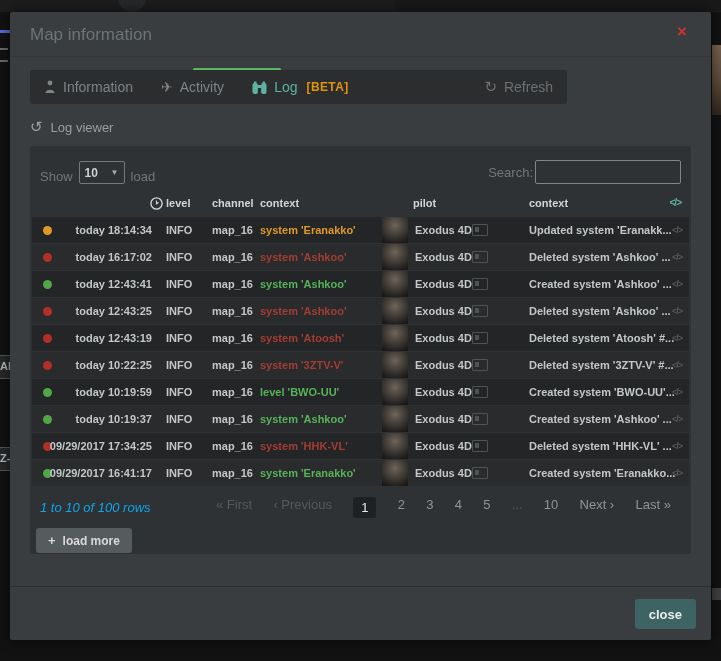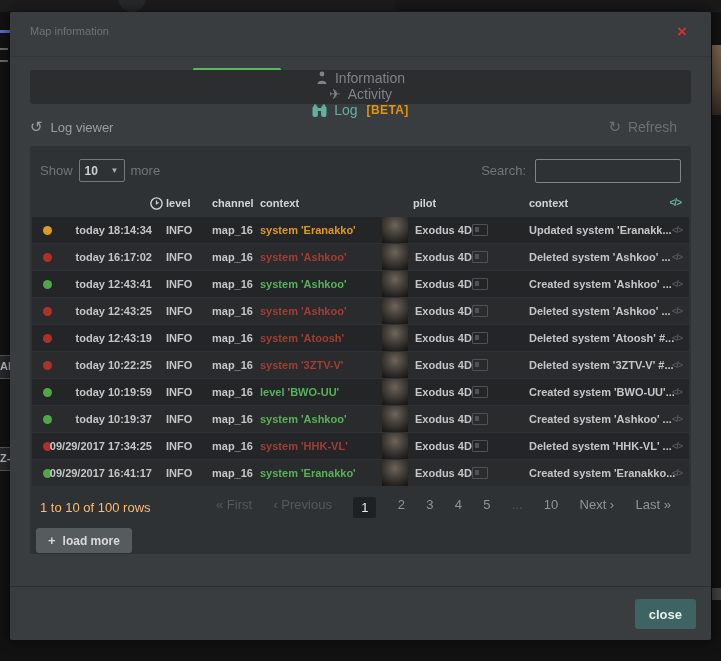--- a/index.html
+++ b/index.html
@@ -11,43 +11,43 @@
   .top-strip .dark-seg{position:absolute;left:395px;top:0;width:326px;height:11px;background:#19191a;}
   .bg-blue-line{position:absolute;left:0;top:30px;width:10px;height:3px;background:#5c6cd8;}
   .bg-dash{position:absolute;left:0;top:48px;width:8px;height:10px;border-top:2px solid #6a6d6e;border-bottom:2px solid #6a6d6e;}
   .bg-frag-left{position:absolute;left:0;width:11px;height:22px;background:#27292b;border:1px solid #55585a;border-left:none;color:#b9bdbe;font-size:11px;font-weight:700;line-height:20px;overflow:hidden;white-space:nowrap;}
   .bg-frag-right-brown{position:absolute;left:712px;top:45px;width:9px;height:70px;background:linear-gradient(160deg,#7b6550 0%,#5b4a39 55%,#2e261f 100%);}
   .bg-frag-right-gray{position:absolute;left:712px;top:588px;width:9px;height:12px;background:#3f4142;}
 
   
   .modal{position:absolute;left:10px;top:12px;width:701px;height:628px;background:#3a3d3f;border-radius:2px;box-shadow:0 0 14px rgba(0,0,0,.65);}
   .modal-header{position:relative;height:44px;border-bottom:1px solid #343638;}
-  .modal-title{position:absolute;left:20px;top:13px;font-size:11px;color:#6d7376;}
+  .modal-title{position:absolute;left:20px;top:13px;font-size:17px;color:#6d7376;}
   .close-x{position:absolute;right:24px;top:11px;font-size:17px;font-weight:700;color:#d2322d;cursor:pointer;line-height:1;}
 
   .progress-line{position:absolute;left:183px;top:56px;width:88px;height:3px;background:#5cb85c;border-radius:2px;}
 
-  .tabbar{position:absolute;left:20px;top:58px;width:661px;height:34px;background:#2b2d2f;border-radius:3px;display:flex;align-items:center;padding:0;box-sizing:border-box;flex-direction:column;}
+  .tabbar{position:absolute;left:20px;top:58px;width:537px;height:34px;background:#2b2d2f;border-radius:3px;display:flex;align-items:center;padding:0;box-sizing:border-box;}
   .tab{display:flex;align-items:center;gap:7px;color:#7e8487;font-size:14px;padding:0 14px;height:100%;cursor:pointer;}
   .tab .ticon{display:inline-flex;align-items:center;}
   .tab.active{color:#5fb2a1;}
   .plane-glyph{font-size:14px;color:#7e8487;}
   .beta{color:#e0930f;font-size:12px;font-weight:700;margin-left:2px;letter-spacing:.4px;}
   .refresh{margin-left:auto;display:flex;align-items:center;gap:7px;color:#6b7073;font-size:14px;padding:0 14px;cursor:pointer;}
   .refresh .rglyph{font-size:15px;}
 
   .section-head{position:absolute;left:20px;top:106px;display:flex;align-items:center;gap:8px;color:#999ea1;font-size:13px;}
   .history-glyph{font-size:15px;color:#999ea1;}
 
   .card{position:absolute;left:20px;top:134px;width:661px;height:408px;background:#2f3234;border-radius:3px;box-sizing:border-box;}
 
-  .controls{display:flex;align-items:center;padding:11px 10px 0 10px;height:27px;color:#70767a;font-size:13px;}
+  .controls{display:flex;align-items:flex-end;padding:11px 10px 0 10px;height:27px;color:#70767a;font-size:13px;}
   .select{display:inline-flex;align-items:center;justify-content:space-between;width:46px;height:23px;border:1px solid #75797c;border-radius:2px;margin:0 6px;padding:0 5px;box-sizing:border-box;color:#ccd0d1;font-size:12px;font-weight:700;cursor:pointer;background:transparent;}
   .select .caret{font-size:8px;color:#a9adae;}
-  .search-wrap{margin-left:auto;display:flex;align-items:center;gap:9px;}
+  .search-wrap{margin-left:auto;display:flex;align-items:center;gap:2px;}
   .search-input{width:146px;height:24px;background:transparent;border:1px solid #7f8486;border-radius:2px;color:#d6d9da;font-size:12px;padding:0 6px;box-sizing:border-box;outline:none;font-family:"Liberation Sans",sans-serif;}
 
   .thead{position:relative;height:20px;margin:11px 2px 2px 2px;font-size:11px;font-weight:700;color:#d2d5d6;}
   .thead .th{position:absolute;top:2px;cursor:pointer;}
   .th-clock{left:118px;}
   .th-level{left:134px;}
   .th-channel{left:180px;}
   .th-message{left:228px;}
   .th-pilot{left:381px;}
   .th-context{left:497px;}
@@ -70,21 +70,21 @@
   .c-context{left:497px;max-width:148px;overflow:hidden;text-overflow:ellipsis;}
   .c-code{right:7px;color:#53585a;font-size:9px;letter-spacing:-1px;}
   .log-row[data-variant="orange"] .c-dot{background:#df9a26;}
   .log-row[data-variant="orange"] .c-message{color:#df9a26;}
   .log-row[data-variant="red"] .c-dot{background:#b22f28;}
   .log-row[data-variant="red"] .c-message{color:#a33d34;}
   .log-row[data-variant="green"] .c-dot{background:#4fa746;}
   .log-row[data-variant="green"] .c-message{color:#57b259;}
 
   .pager{display:flex;align-items:center;margin:9px 10px 0 10px;height:24px;font-size:13px;}
-  .summary{color:#fdba74;width:162px;white-space:nowrap;}
+  .summary{color:#0ea5e9;width:162px;white-space:nowrap;font-style:italic;}
   .pages{flex:1;display:flex;align-items:flex-start;justify-content:space-between;padding:0 10px 0 14px;}
   .pg{color:#8f9496;cursor:pointer;white-space:nowrap;}
   .pg.dim{color:#55595c;}
   .pg.active{background:#1e2123;color:#e9eaea;padding:3px 8px;border-radius:2px;}
 
   .loadmore{display:flex;align-items:center;gap:7px;margin:9px 0 0 6px;background:#565b5e;border:none;border-radius:3px;height:25px;padding:0 12px;color:#d8dadb;font-size:12px;font-weight:700;cursor:pointer;font-family:"Liberation Sans",sans-serif;}
   .loadmore .plus{font-size:13px;}
 
   .modal-footer{position:absolute;left:0;bottom:0;width:100%;height:54px;border-top:1px solid #2c2e30;box-sizing:border-box;}
   .close-btn{position:absolute;right:15px;top:12px;background:#3d6463;border:none;border-radius:3px;height:30px;padding:0 14px;color:#e8eded;font-size:13px;font-weight:700;cursor:pointer;font-family:"Liberation Sans",sans-serif;}
@@ -155,21 +155,21 @@
     </div>
 
     <div class="card">
 
       <div class="controls">
         <span>Show</span>
         <span class="select">
           <span>10</span>
           <span class="caret">▼</span>
         </span>
-        <span>more</span>
+        <span>load</span>
         <span class="search-wrap">
           <span>Search:</span>
           <input class="search-input" value="" style="">
         </span>
       </div>
 
       <div class="thead">
         <span class="th th-clock">
           <svg width="13" height="13" viewBox="0 0 13 13">
               <circle cx="6.5" cy="6.5" r="5.6" fill="none" stroke="#d2d5d6" stroke-width="1.4"></circle>

